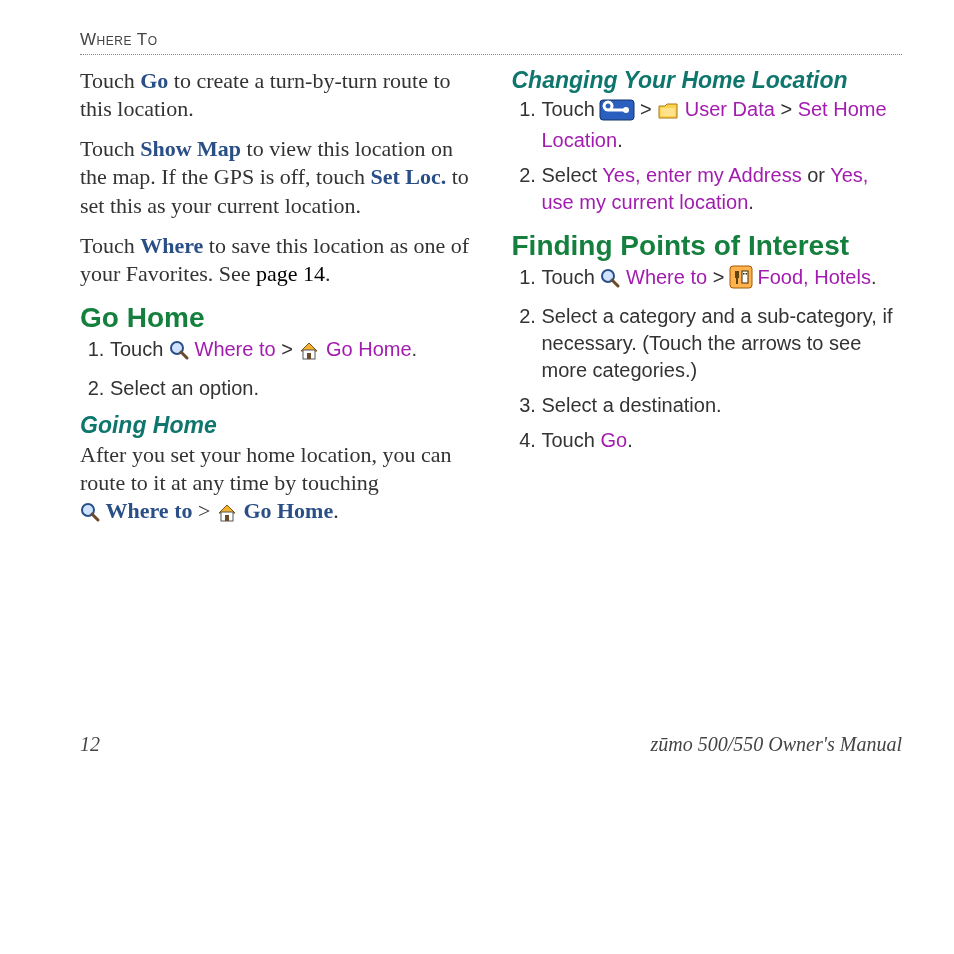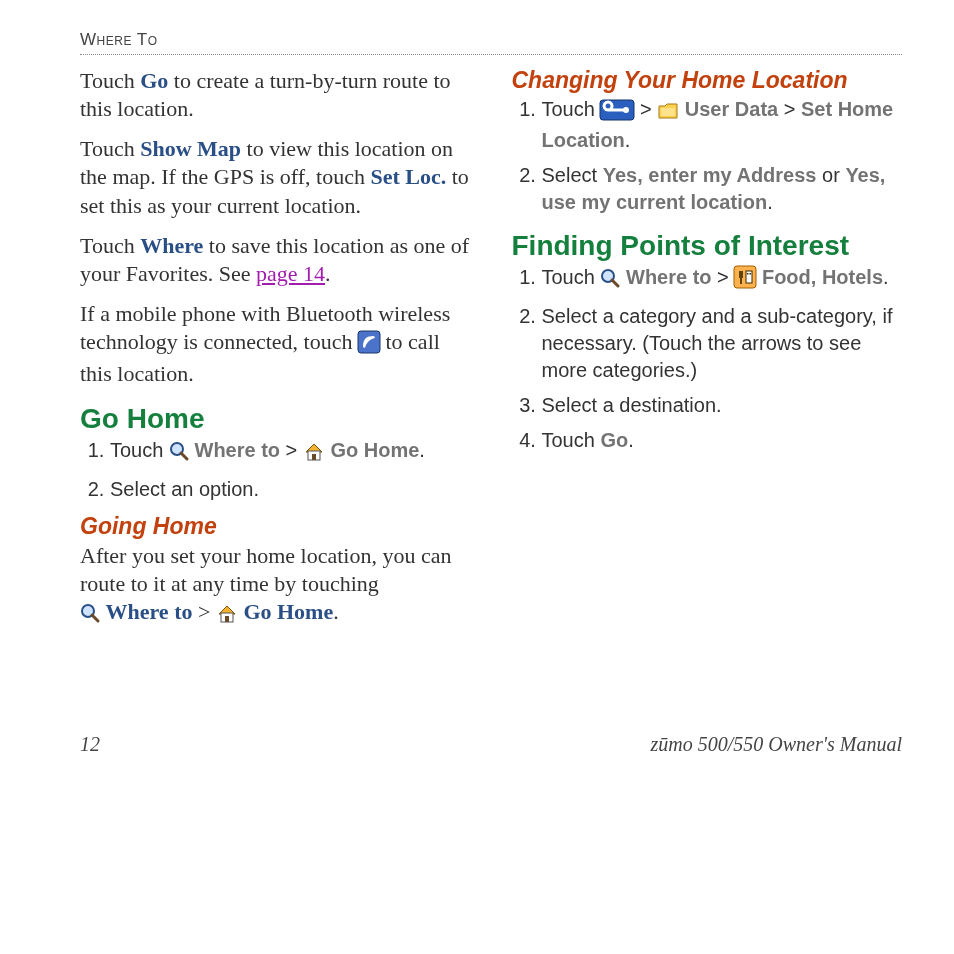--- a/index.html
+++ b/index.html
@@ -41,41 +41,40 @@
     line-height: 1.28;
     margin: 0 0 12px 0;
     color: #333;
   }
   .ui {
     color: #2a4f87;
     font-weight: bold;
     font-family: "Times New Roman", Times, serif;
   }
   .ui-sans {
-    color: #737373;
-    font-weight: bold;
+    color: #a21caf;
+    font-weight: normal;
     font-family: Arial, Helvetica, sans-serif;
   }
   .link {
-    color: #a21caf;
-    text-decoration: underline;
+    color: #000000;
   }
   h2.section {
     font-family: Arial, Helvetica, sans-serif;
     font-weight: bold;
     font-size: 28px;
     color: #15803d;
     margin: 14px 0 2px 0;
   }
   h3.sub {
     font-family: Arial, Helvetica, sans-serif;
     font-weight: bold;
     font-style: italic;
     font-size: 23px;
-    color: #c2410c;
+    color: #0f766e;
     margin: 6px 0 2px 0;
   }
   ol.steps {
     margin: 2px 0 10px 0;
     padding-left: 30px;
     font-family: Arial, Helvetica, sans-serif;
     font-size: 20px;
     color: #333;
     line-height: 1.35;
   }
@@ -161,25 +160,20 @@
       </p>
 
       <p class="body">
         <span>Touch </span><span class="ui">Show Map</span><span> to view this location on the map. If the GPS is off, touch </span><span class="ui">Set Loc.</span><span> to set this as your current location.</span>
       </p>
 
       <p class="body">
         <span>Touch </span><span class="ui">Where</span><span> to save this location as one of your Favorites. See </span><span class="link">page 14</span><span>.</span>
       </p>
 
-      <p class="body">
-        <span>If a mobile phone with Bluetooth wireless technology is connected, touch </span><span class="ico"><svg width="22" height="22">
-              <use href="#i-phone"></use>
-            </svg></span><span> to call this location.</span>
-      </p>
 
       <h2 class="section">Go Home</h2>
 
       <ol class="steps">
         <li>
           <span>Touch </span><span class="ico"><svg width="20" height="20">
                 <use href="#i-mag"></use>
               </svg></span> <span class="ui-sans">Where to</span><span class="sep"> &gt; </span><span class="ico"><svg width="22" height="20">
                 <use href="#i-home"></use>
               </svg></span> <span class="ui-sans">Go Home</span><span>.</span>

